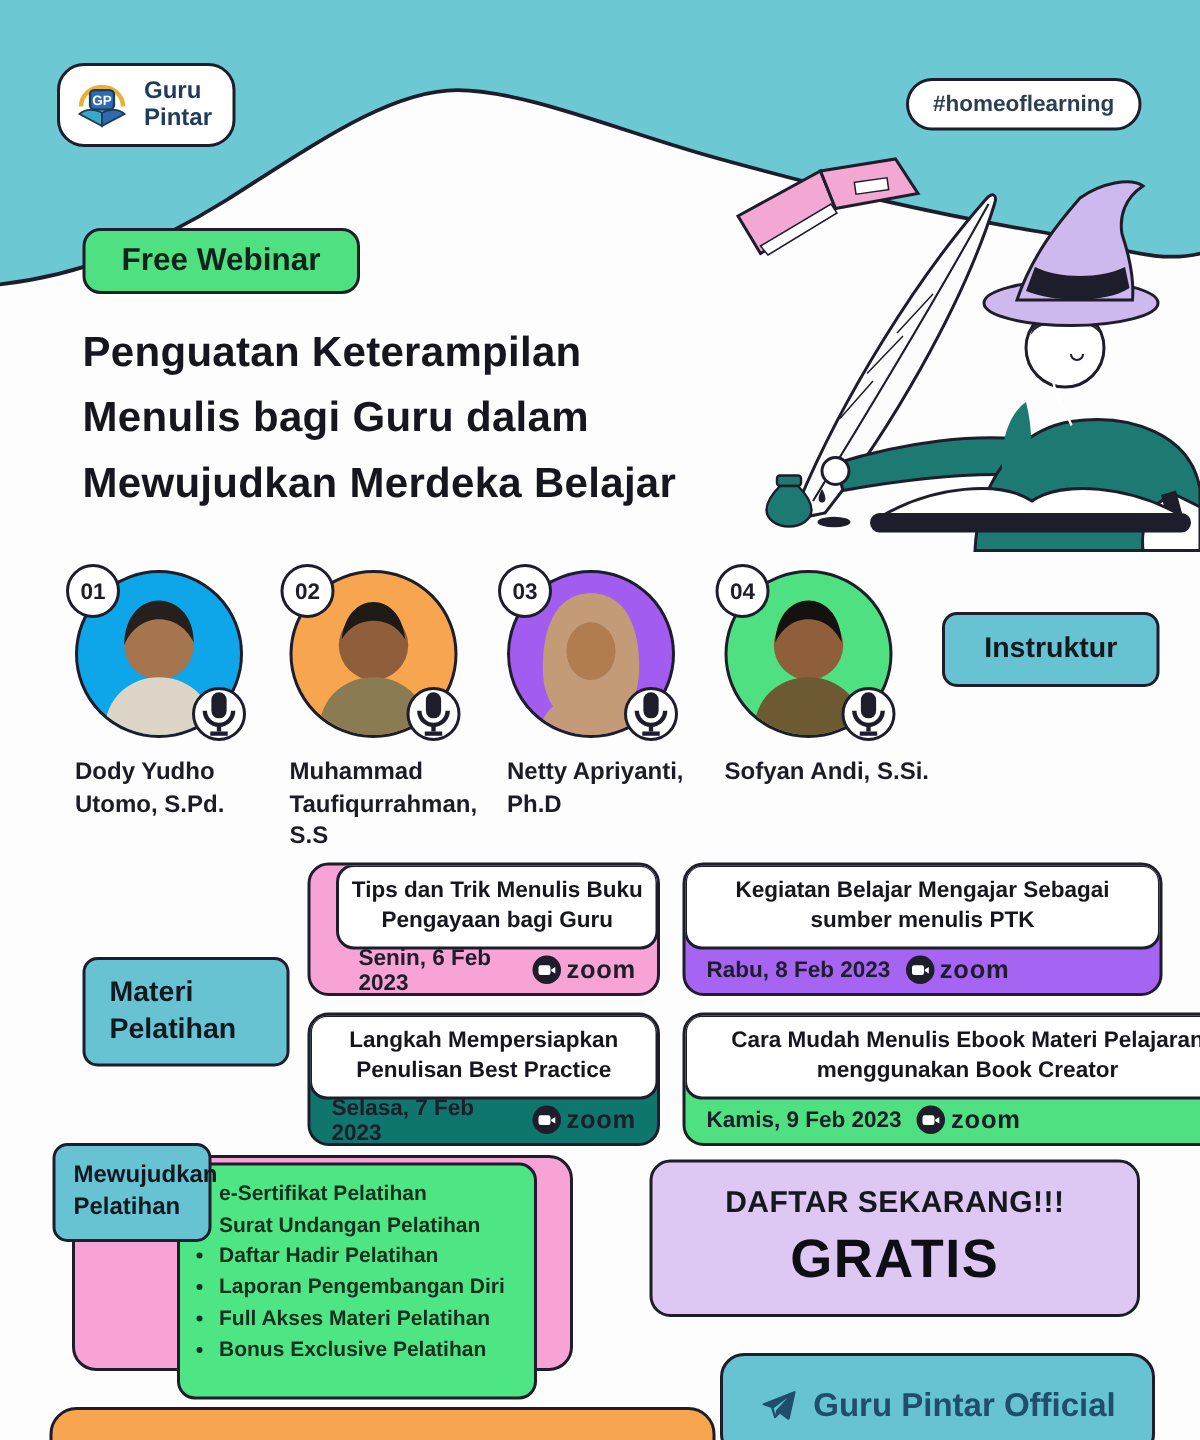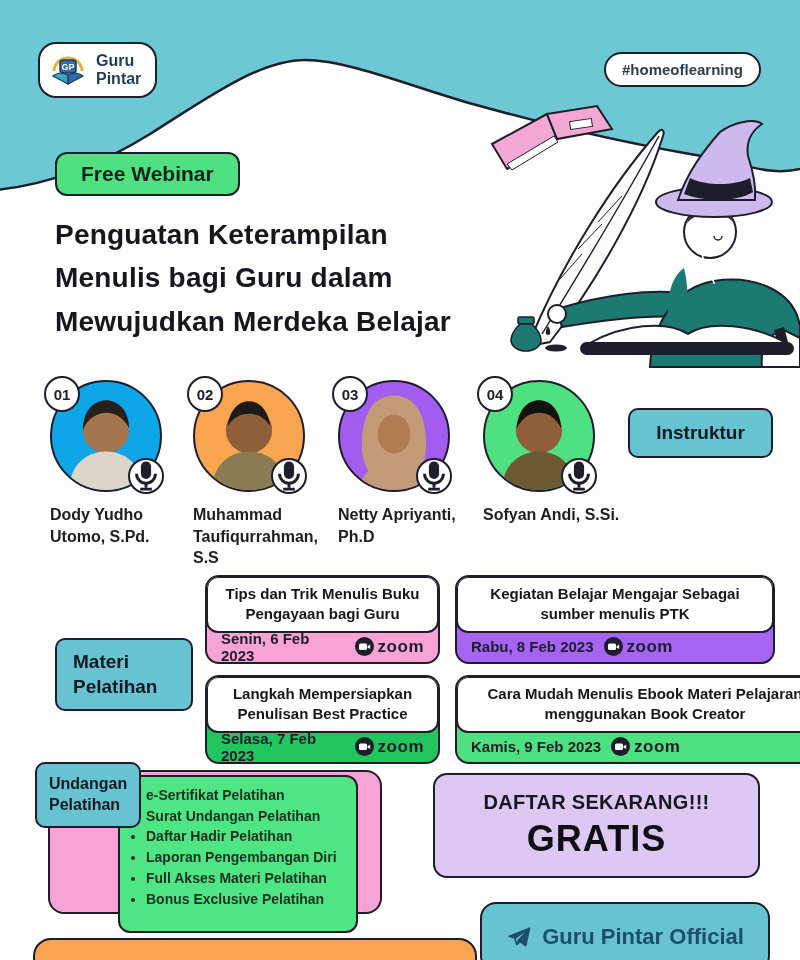--- a/index.html
+++ b/index.html
@@ -260,21 +260,21 @@
           </svg>
       </div>
     </div>
     <div class="instructor-name">Sofyan Andi, S.Si.</div>
   </div>
 
   <div class="btn-teal instruktur-btn">Instruktur</div>
 
   <div class="btn-teal materi-label">Materi Pelatihan</div>
 
-  <div class="course-card" style="left: 205px; top: 575px; width: 235px; background-color: rgb(247, 163, 214);">
+  <div class="course-card" style="left: 205px; top: 575px; width: 235px; background-color: rgb(247, 163, 214); padding-left: 18px;">
     <div class="course-title">Tips dan Trik Menulis Buku Pengayaan bagi Guru</div>
     <div class="course-footer">
       <span class="course-date">Senin, 6 Feb 2023</span>
       <span class="zoom-logo">
         <span class="zoom-cam">
             <svg width="17" height="17" viewBox="0 0 17 17">
               <rect x="3" y="5.5" width="8" height="6.5" rx="1.5" fill="#fff"></rect>
               <path d="M11.5,8.3 L14.2,6.6 L14.2,11 L11.5,9.4 Z" fill="#fff"></path>
             </svg>
           </span>
@@ -292,21 +292,21 @@
             <svg width="17" height="17" viewBox="0 0 17 17">
               <rect x="3" y="5.5" width="8" height="6.5" rx="1.5" fill="#fff"></rect>
               <path d="M11.5,8.3 L14.2,6.6 L14.2,11 L11.5,9.4 Z" fill="#fff"></path>
             </svg>
           </span>
         <span class="zoom-word">zoom</span>
       </span>
     </div>
   </div>
 
-  <div class="course-card" style="left: 205px; top: 675px; width: 235px; background-color: #22c55e;">
+  <div class="course-card" style="left: 205px; top: 675px; width: 235px; background-color: #0f766e;">
     <div class="course-title">Langkah Mempersiapkan Penulisan Best Practice</div>
     <div class="course-footer">
       <span class="course-date">Selasa, 7 Feb 2023</span>
       <span class="zoom-logo">
         <span class="zoom-cam">
             <svg width="17" height="17" viewBox="0 0 17 17">
               <rect x="3" y="5.5" width="8" height="6.5" rx="1.5" fill="#fff"></rect>
               <path d="M11.5,8.3 L14.2,6.6 L14.2,11 L11.5,9.4 Z" fill="#fff"></path>
             </svg>
           </span>
@@ -333,21 +333,21 @@
 
   <div class="fasilitas-pink"></div>
   <ul class="fasilitas-green">
     <li>e-Sertifikat Pelatihan</li>
     <li>Surat Undangan Pelatihan</li>
     <li>Daftar Hadir Pelatihan</li>
     <li>Laporan Pengembangan Diri</li>
     <li>Full Akses Materi Pelatihan</li>
     <li>Bonus Exclusive Pelatihan</li>
   </ul>
-  <div class="btn-teal fasilitas-label">Undangan Pelatihan</div>
+  <div class="btn-teal fasilitas-label">Mewujudkan Pelatihan</div>
 
   <div class="cta-box">
     <div class="cta-line1">DAFTAR SEKARANG!!!</div>
     <div class="cta-line2">GRATIS</div>
   </div>
 
   <div class="orange-bar"></div>
   <div class="channel-box">
     <svg width="26" height="26" viewBox="0 0 24 24">
       <path d="M21.5,3.2 L2.8,10.6 C2,10.9 2,11.6 2.7,11.9 L7.4,13.4 L9.2,19.2 C9.4,19.9 9.9,20 10.4,19.5 L12.9,17.1 L17.6,20.6 C18.2,21 18.8,20.7 19,19.9 L22.4,4.3 C22.6,3.4 22.2,2.9 21.5,3.2 Z M9,13.7 L17.6,7.3 L10.5,14.9 L10.2,17.6 Z" fill="#1f4d6e"></path>

